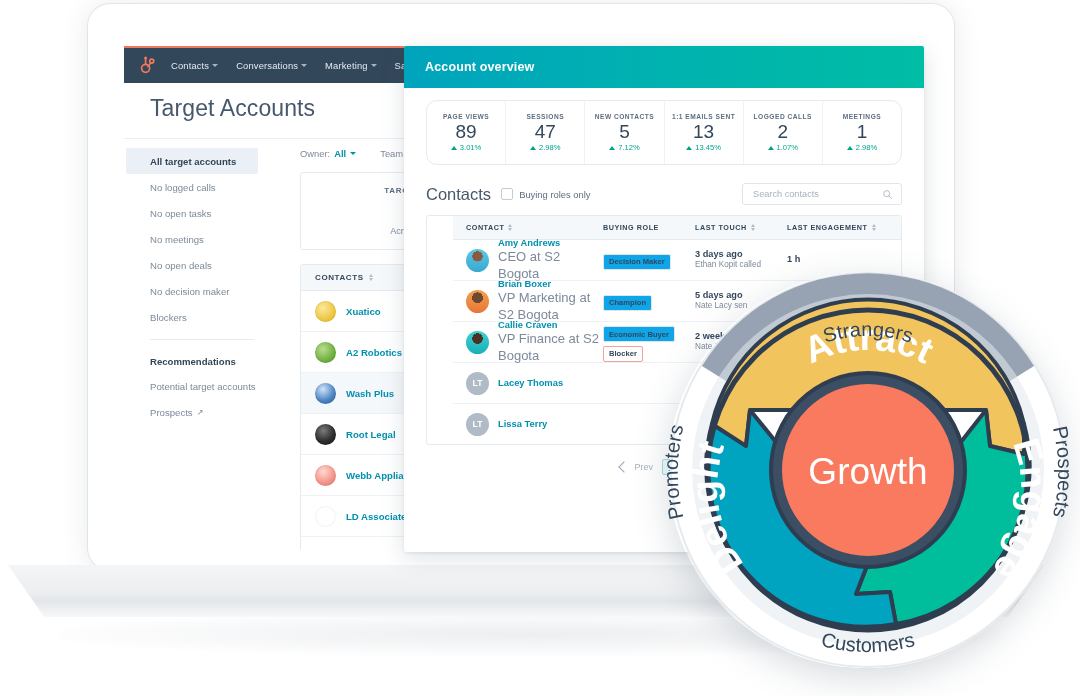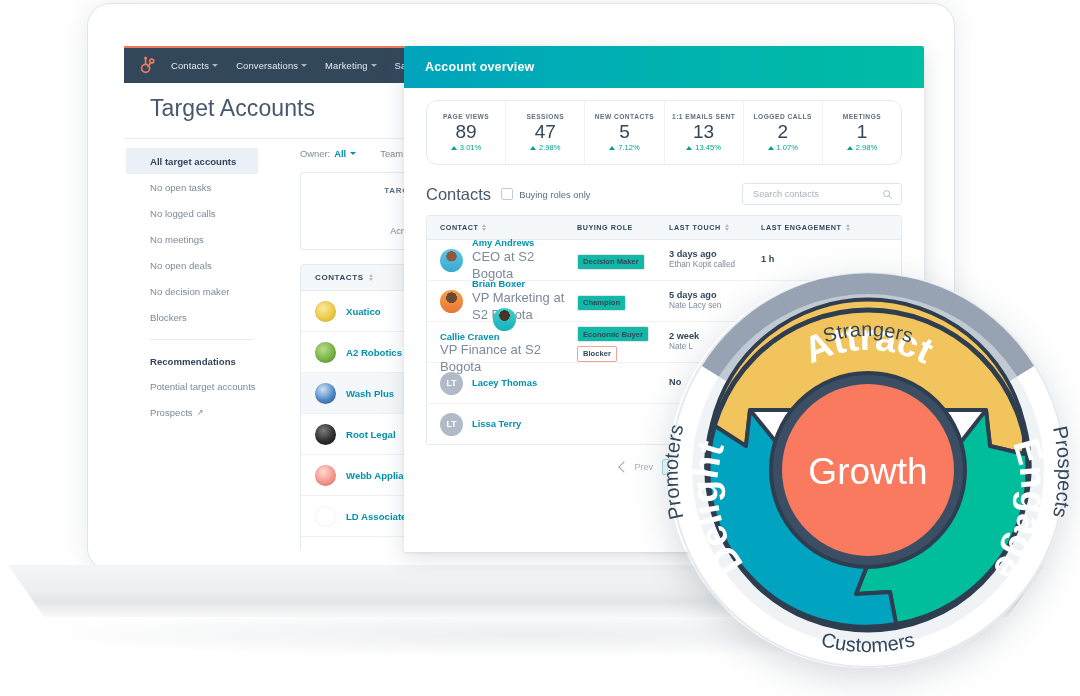--- a/index.html
+++ b/index.html
@@ -179,42 +179,42 @@
     margin-left:auto;width:160px;height:22px;border:1px solid #dfe5eb;border-radius:3px;
     display:flex;align-items:center;padding:0 8px;box-sizing:border-box;background:#fff;
   }
   .search-box input{
     border:none;outline:none;flex:1;font-size:9.2px;color:#5d6e80;
     font-family:"Liberation Sans", sans-serif;background:transparent;
   }
   .search-box input::placeholder{color:#a6b1bd;}
   .mag{width:11px;height:11px;opacity:.6;}
 
-  .ctable{margin:10px 22px 0 22px;border:1px solid #e5eaef;border-radius:3px;overflow:hidden;}
+  .ctable{margin:10px 22px 0 22px;border:1px solid #e5eaef;border-radius:3px;overflow:hidden;padding-left:26px;}
   .ct-head{
     height:23px;background:#f5f8fa;border-bottom:1px solid #e5eaef;display:flex;align-items:center;
     font-size:7.2px;letter-spacing:.55px;color:#33475b;font-weight:bold;
   }
   .ct-head > div{display:flex;align-items:center;gap:4px;}
   .c1{width:150px;padding-left:13px;box-sizing:border-box;}
   .c2{width:92px;}
   .c3{width:92px;}
   .c4{flex:1;}
   .ct-row{height:40px;display:flex;align-items:center;border-bottom:1px solid #eef2f5;background:#fff;}
   .ct-row:last-child{border-bottom:none;}
   .av{width:23px;height:23px;border-radius:50%;flex:none;margin-right:9px;position:relative;overflow:hidden;}
   .av-init{
     width:23px;height:23px;border-radius:50%;background:#b0bbc7;color:#fff;
     font-size:8.6px;font-weight:bold;display:flex;align-items:center;justify-content:center;
     flex:none;margin-right:9px;
   }
   .cname{font-size:9.4px;color:#0091ae;font-weight:bold;line-height:1.25;}
   .crole{font-size:13px;color:#7c8a9a;line-height:1.3;}
   .tag{
-    display:inline-block;border:1px solid #dfe5eb;background:#14b8a6;border-radius:2px;
+    display:inline-block;border:1px solid #dfe5eb;background:#0ea5e9;border-radius:2px;
     font-size:7.6px;color:#33475b;padding:2.5px 5px;font-weight:bold;white-space:nowrap;
   }
   .tag.blocker{border-color:#f2a396;background:#fff;color:#33475b;margin-top:3px;}
   .lt-main{font-size:9.2px;color:#33475b;font-weight:bold;line-height:1.25;}
   .lt-sub{font-size:8.2px;color:#7c8a9a;line-height:1.3;}
 
   .pager{display:flex;align-items:center;justify-content:center;gap:9px;margin-top:14px;}
   .pg-prev{display:flex;align-items:center;gap:6px;color:#a6b1bd;font-size:9px;}
   .pg-chev{
     width:7px;height:7px;border-left:1.6px solid #9aa6b3;border-bottom:1.6px solid #9aa6b3;
@@ -284,24 +284,24 @@
 
     <div class="page-head">
       <div class="page-title">Target Accounts</div>
     </div>
 
     <div class="sidebar">
       <div class="side-item active">
         <span>All target accounts</span>
       </div>
       <div class="side-item">
+        <span>No logged calls</span>
+      </div>
+      <div class="side-item">
         <span>No open tasks</span>
-      </div>
-      <div class="side-item">
-        <span>No logged calls</span>
       </div>
       <div class="side-item">
         <span>No meetings</span>
       </div>
       <div class="side-item">
         <span>No open deals</span>
       </div>
       <div class="side-item">
         <span>No decision maker</span>
       </div>
@@ -511,21 +511,21 @@
           <span class="tag">Champion</span>
         </div>
         <div class="c3">
           <div class="lt-main">5 days ago</div>
           <div class="lt-sub">Nate Lacy sen</div>
         </div>
         <div class="c4"></div>
       </div>
 
       <div class="ct-row">
-        <div class="c1" style="display:flex;align-items:center;flex-direction:column;">
+        <div class="c1" style="display:flex;align-items:center;">
           <div class="av" style="background:radial-gradient(circle at 50% 33%,#4a3326 0 27%,transparent 28%),linear-gradient(180deg,#3fd0cf,#18b0b8)"></div>
           <div>
             <div class="cname">Callie Craven</div>
             <div class="crole">VP Finance at S2 Bogota</div>
           </div>
         </div>
         <div class="c2">
           <span class="tag">Economic Buyer</span>
           <span class="tag blocker">Blocker</span>
         </div>

